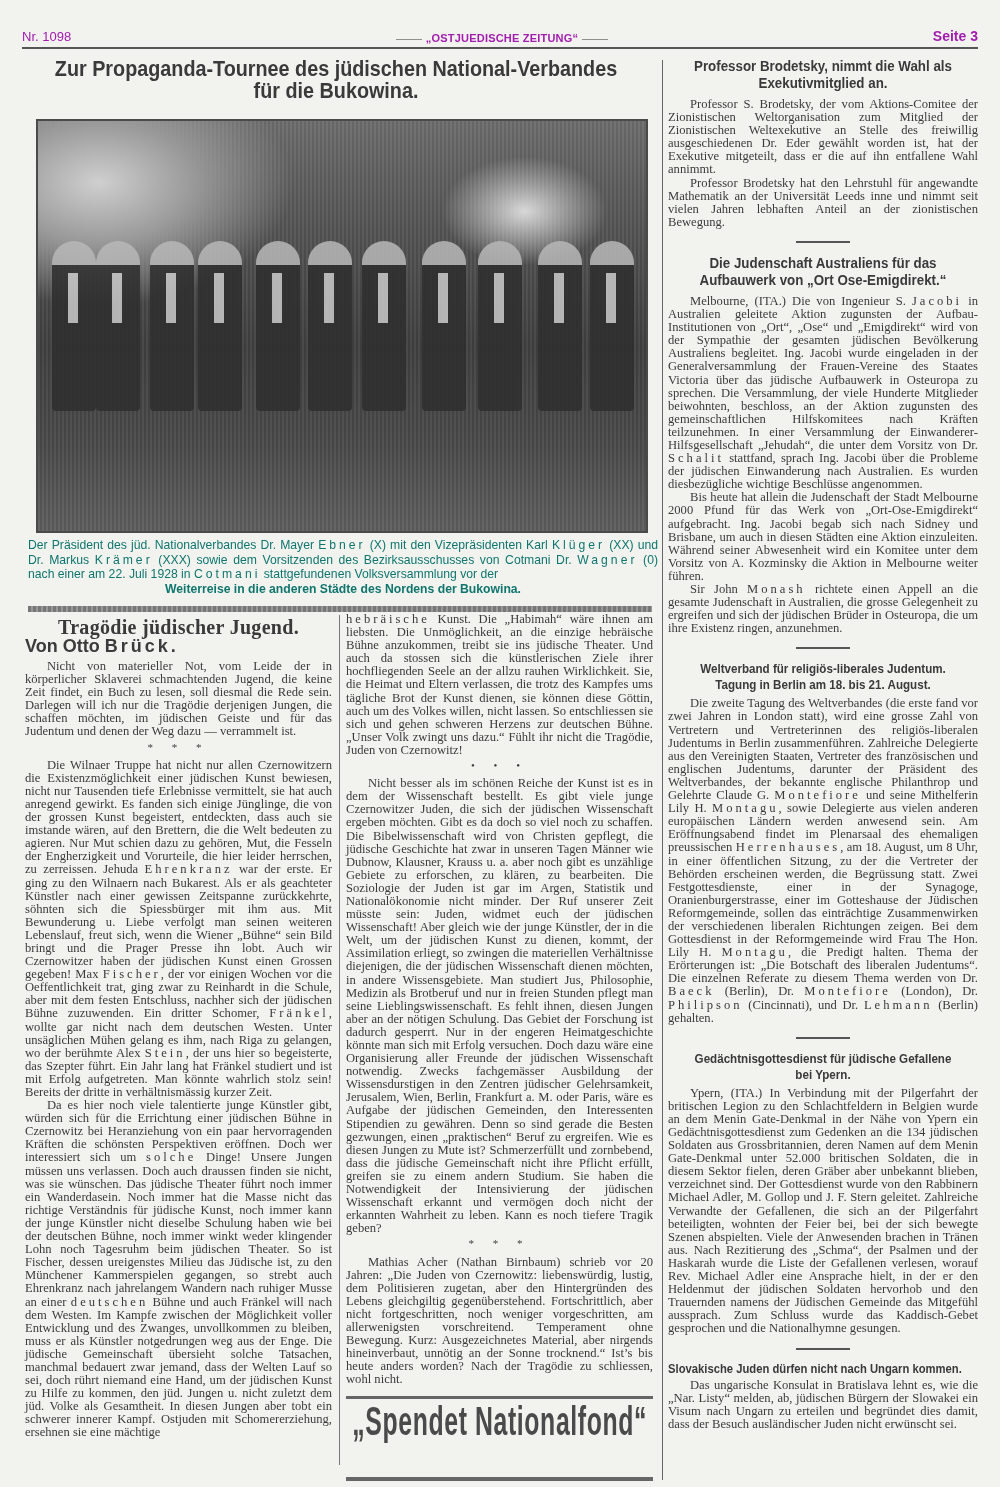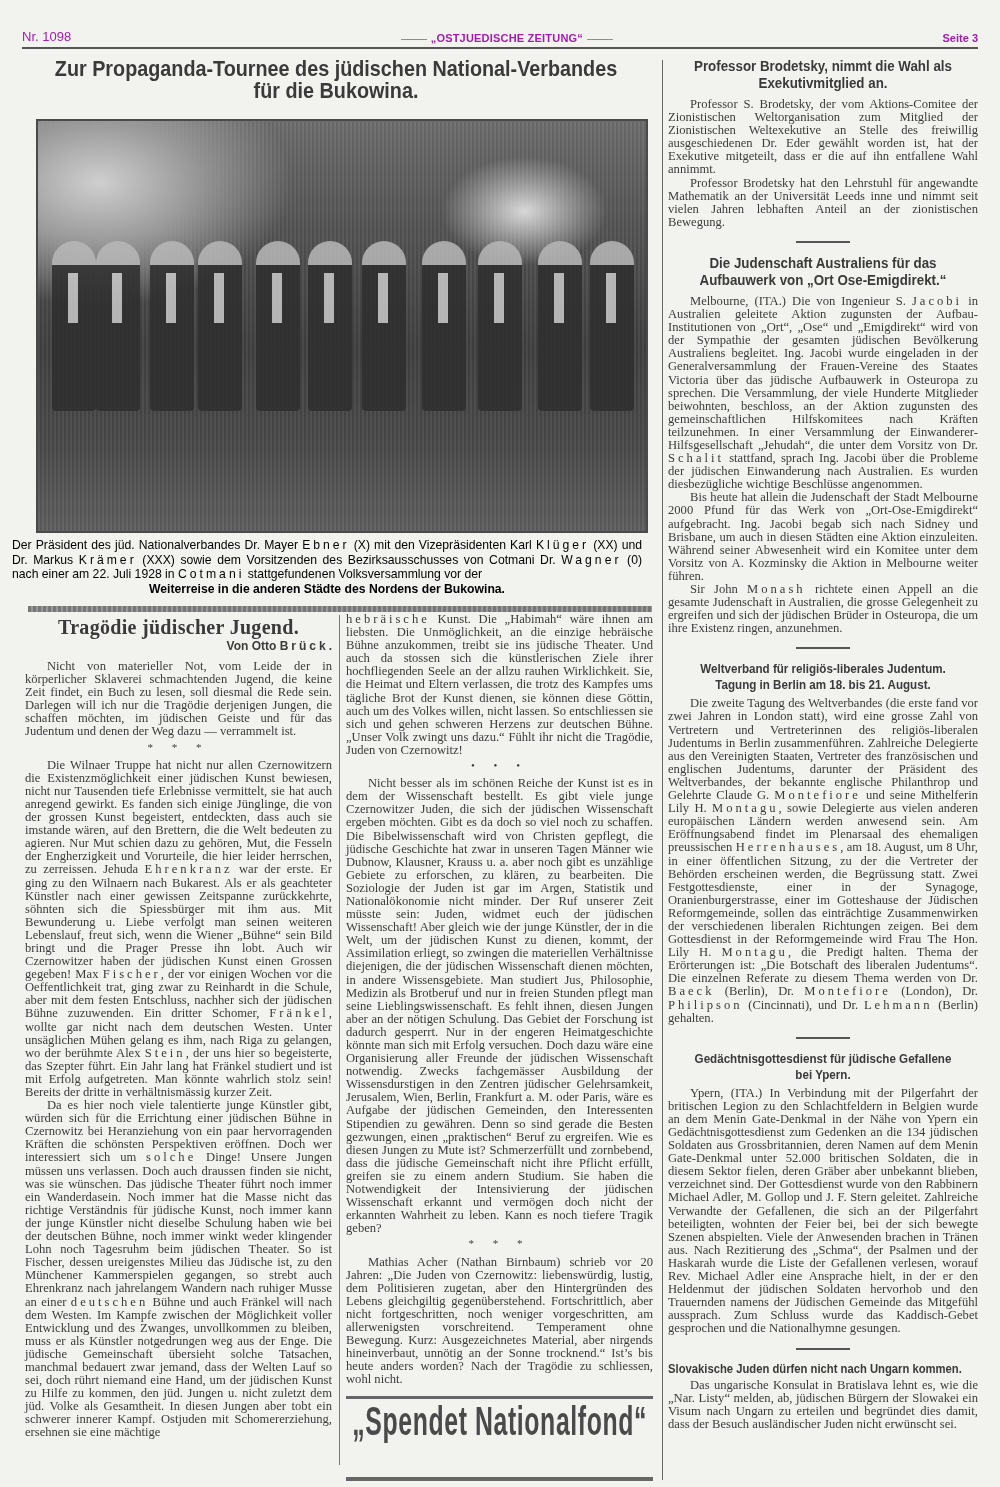--- a/index.html
+++ b/index.html
@@ -11,21 +11,21 @@
     position: relative;
   }
   .masthead {
     position: absolute; left: 22px; top: 22px; width: 956px; height: 22px;
     display: flex; justify-content: space-between; align-items: flex-end;
     font-family: "Liberation Sans", "DejaVu Sans", sans-serif;
     font-size: 13px; color: #a21caf;
   }
   .masthead .center { font-size: 11px; font-weight: bold; letter-spacing: 0.2px; }
   .masthead .center .orn { display: inline-block; width: 26px; border-top: 1px solid #666; vertical-align: middle; margin: 0 4px; opacity: .7; }
-  .masthead .right { font-weight: bold; font-size: 11px; }
+  .masthead .right { font-weight: bold; font-size: 14px; }
   .rule-top { position: absolute; left: 22px; top: 47px; width: 956px; height: 2px; background: #555; }
 
   .col-divider { position: absolute; left: 662px; top: 60px; width: 1px; height: 1420px; background: #666; }
 
   
   .headline {
     position: absolute; left: 22px; top: 58px; width: 628px;
     text-align: center;
     font-family: "Liberation Sans", "DejaVu Sans", sans-serif;
     font-weight: bold; font-size: 21.5px; line-height: 22px; color: #3a3a3a;
@@ -41,23 +41,23 @@
       linear-gradient(180deg, #6c6c6c 0%, #545454 25%, #3f3f3f 55%, #4a4a4a 80%, #5e5e5e 100%);
     overflow: hidden;
   }
   .photo .figure {
     position: absolute; bottom: 120px; width: 44px; height: 170px;
     background: linear-gradient(180deg, #b8b8b8 0 14%, #2e2e2e 14% 100%);
     border-radius: 22px 22px 4px 4px; opacity: .85;
   }
   .photo .shirt { position: absolute; top: 32px; left: 16px; width: 10px; height: 50px; background: #c9c9c9; }
   .caption {
-    position: absolute; left: 12px; top: 538px; width: 630px;
+    position: absolute; left: 28px; top: 538px; width: 630px;
     font-family: "Liberation Sans", "DejaVu Sans", sans-serif;
-    font-size: 12.2px; line-height: 14.5px; text-align: justify; color: #000000;
+    font-size: 12.2px; line-height: 14.5px; text-align: justify; color: #0f766e;
   }
   .caption .last { text-align: center; display: block; font-weight: bold; }
   .caption .sp { letter-spacing: 3px; }
   .double-rule { position: absolute; left: 28px; top: 606px; width: 624px; height: 6px; background: repeating-linear-gradient(90deg, #777 0 3px, #999 3px 5px); }
 
   .col { position: absolute; font-size: 12.6px; line-height: 13.1px; text-align: justify; color: #3b3b3b; }
   .col p { margin: 0; text-indent: 22px; }
   .col p.noindent { text-indent: 0; }
   .col .stars { text-align: center; margin: 2px 0 5px; letter-spacing: 8px; font-size: 11px; }
   .sp { letter-spacing: 3px; }
@@ -66,21 +66,21 @@
   .col2 { left: 346px; top: 613px; width: 307px; }
   .col3 { left: 668px; top: 58px; width: 310px; }
 
   .col1-divider { position: absolute; left: 339px; top: 615px; width: 1px; height: 850px; background: #777; }
 
   .art-title {
     font-family: "Liberation Sans", "DejaVu Sans", sans-serif; font-weight: bold;
     text-align: center; color: #3a3a3a;
   }
   .t-trag { font-family: "Liberation Serif", serif; font-size: 20px; line-height: 22px; letter-spacing: 0.3px; }
-  .byline { text-align: right; font-family: "Liberation Sans", sans-serif; font-weight: bold; font-size: 12px; line-height: 16px; margin-bottom: 6px; }
+  .byline { text-align: left; font-family: "Liberation Sans", sans-serif; font-weight: bold; font-size: 18px; line-height: 16px; margin-bottom: 6px; }
   .t-right { font-size: 14.5px; line-height: 17px; margin-bottom: 6px; transform: scaleX(0.92); }
   .t-condensed { font-size: 13.5px; line-height: 16px; margin-bottom: 4px; transform: scaleX(0.86); }
   .t-slov { font-size: 12.5px; line-height: 15px; text-align: left; transform: scaleX(0.9); transform-origin: left top; white-space: nowrap; margin-bottom: 2px; }
   .short-rule { width: 54px; height: 2px; background: #555; margin: 12px auto 12px; }
 
   .ad {
     position: absolute; left: 346px; top: 1396px; width: 307px; height: 78px;
     border-top: 3px solid #666; border-bottom: 4px solid #666;
     display: flex; align-items: flex-start; justify-content: center;
   }

